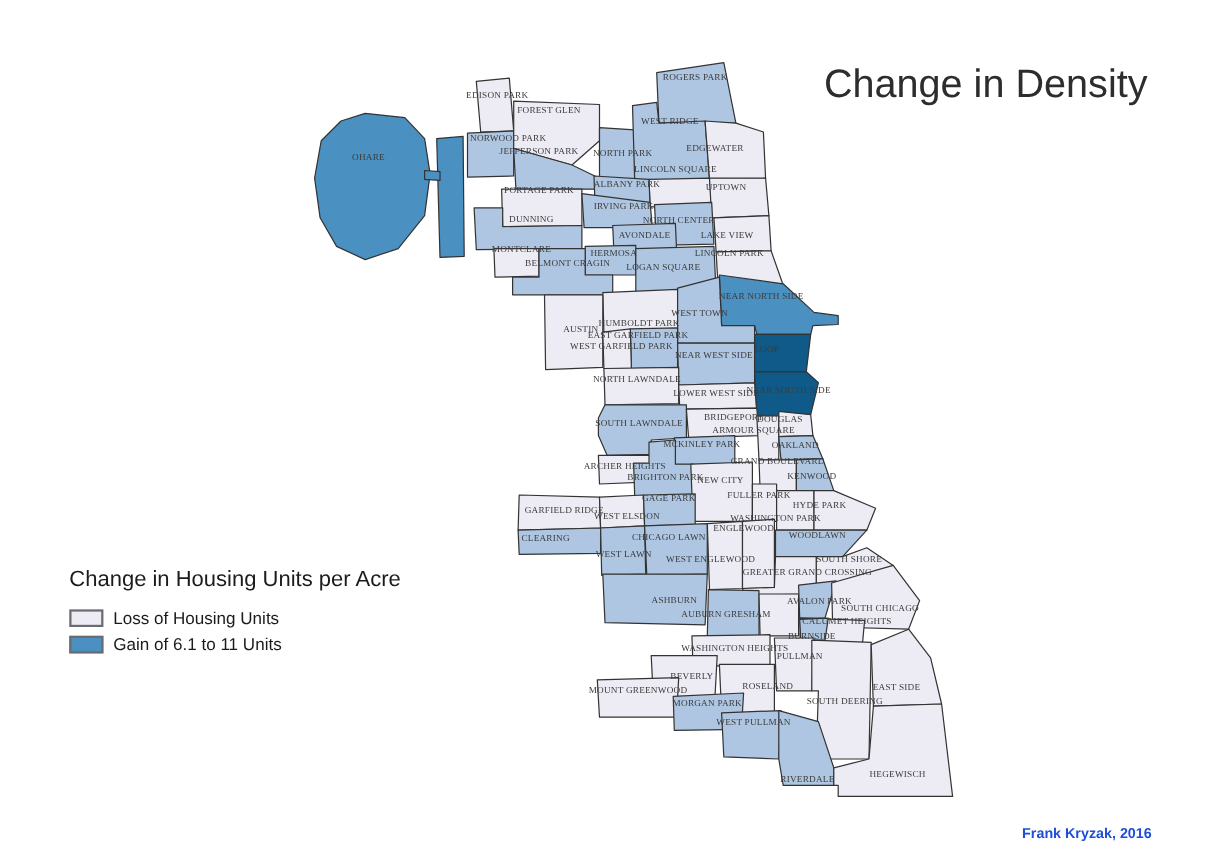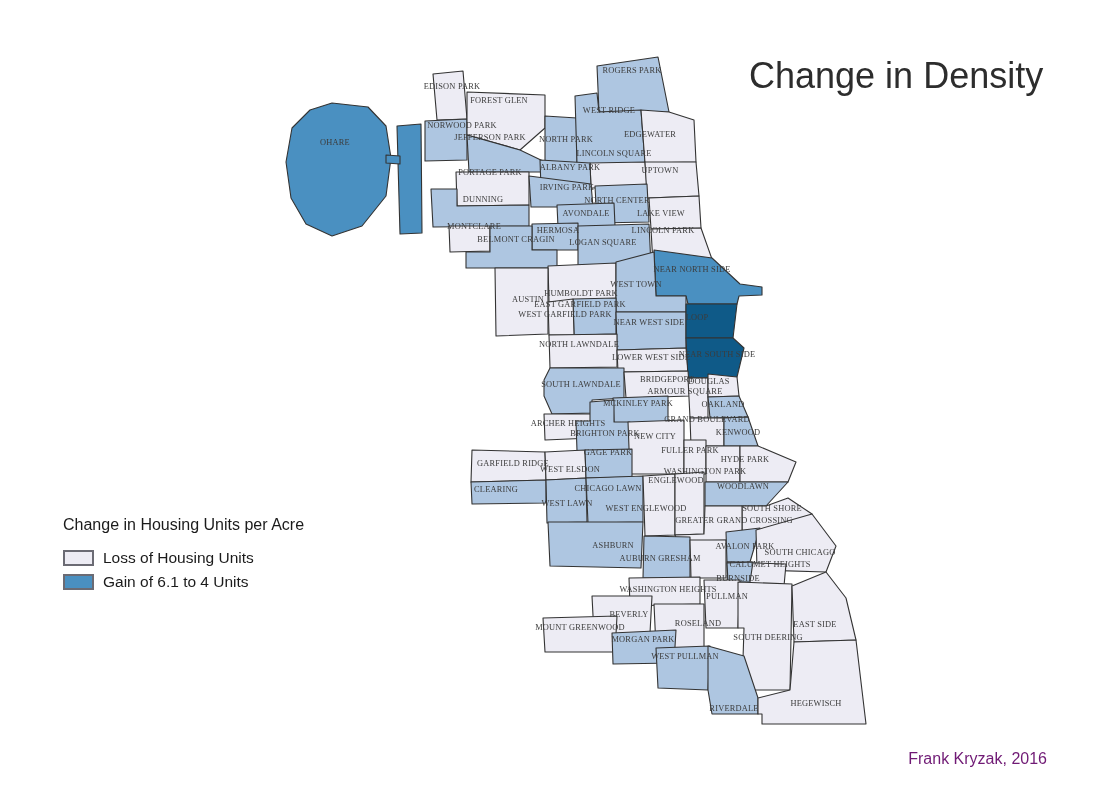--- a/index.html
+++ b/index.html
@@ -13,27 +13,27 @@
     font-family:"Liberation Serif", serif;
     font-size:8.4px;
     fill:#3c3c3c;
     letter-spacing:0.2px;
   }
   .map-title{
     position:absolute;left:749px;top:56px;width:360px;
     font-size:36px;line-height:1.12;color:#2d2d2d;font-weight:400;
   }
   .legend{position:absolute;left:63px;top:516px;width:360px;}
-  .legend-title{font-size:16px;color:#1b1b1b;margin:0 0 15px 0;font-weight:400;}
-  .legend-item{display:flex;align-items:center;margin-bottom:6px;}
+  .legend-title{font-size:20px;color:#1b1b1b;margin:0 0 15px 0;font-weight:400;}
+  .legend-item{display:flex;margin-bottom:6px;}
   .swatch{width:31px;height:16px;border:2px solid #6b6b74;box-sizing:border-box;margin-right:9px;flex:0 0 auto;}
   .legend-label{font-size:15.5px;color:#1b1b1b;}
   .attribution{
     position:absolute;right:64px;top:750px;
-    font-size:16px;font-weight:400;color:#701a75;
+    font-size:13px;font-weight:700;color:#1d4ed8;
   }
 </style>
 </head>
 <body>
 
 <svg id="map-svg" width="1111" height="786" viewBox="0 0 1111 786">
     <polygon points="332,103 368,107 386,126 391,158 386,196 362,226 332,236 306,224 291,198 286,162 292,128 310,110" fill="#4a90c1" stroke="#333333" stroke-width="1.1" stroke-linejoin="round"></polygon>
     <polygon points="397,126 421,124 422,233 400,234" fill="#4a90c1" stroke="#333333" stroke-width="1.1" stroke-linejoin="round"></polygon>
     <polygon points="386,155 400,156 400,164 386,163" fill="#4a90c1" stroke="#333333" stroke-width="1.1" stroke-linejoin="round"></polygon>
     <polygon points="433,74 463,71 467,119 437,120" fill="#edecf4" stroke="#333333" stroke-width="1.1" stroke-linejoin="round"></polygon>
@@ -195,17 +195,17 @@
 </div>
 
 <div class="legend">
   <div class="legend-title">Change in Housing Units per Acre</div>
   <div class="legend-item">
     <span class="swatch" style="background: rgb(237, 236, 244);"></span>
     <span class="legend-label">Loss of Housing Units</span>
   </div>
   <div class="legend-item">
     <span class="swatch" style="background: rgb(74, 144, 193);"></span>
-    <span class="legend-label">Gain of 6.1 to 4 Units</span>
+    <span class="legend-label">Gain of 6.1 to 11 Units</span>
   </div>
 </div>
 
 <div class="attribution">Frank Kryzak, 2016</div>
 
 </body></html>

